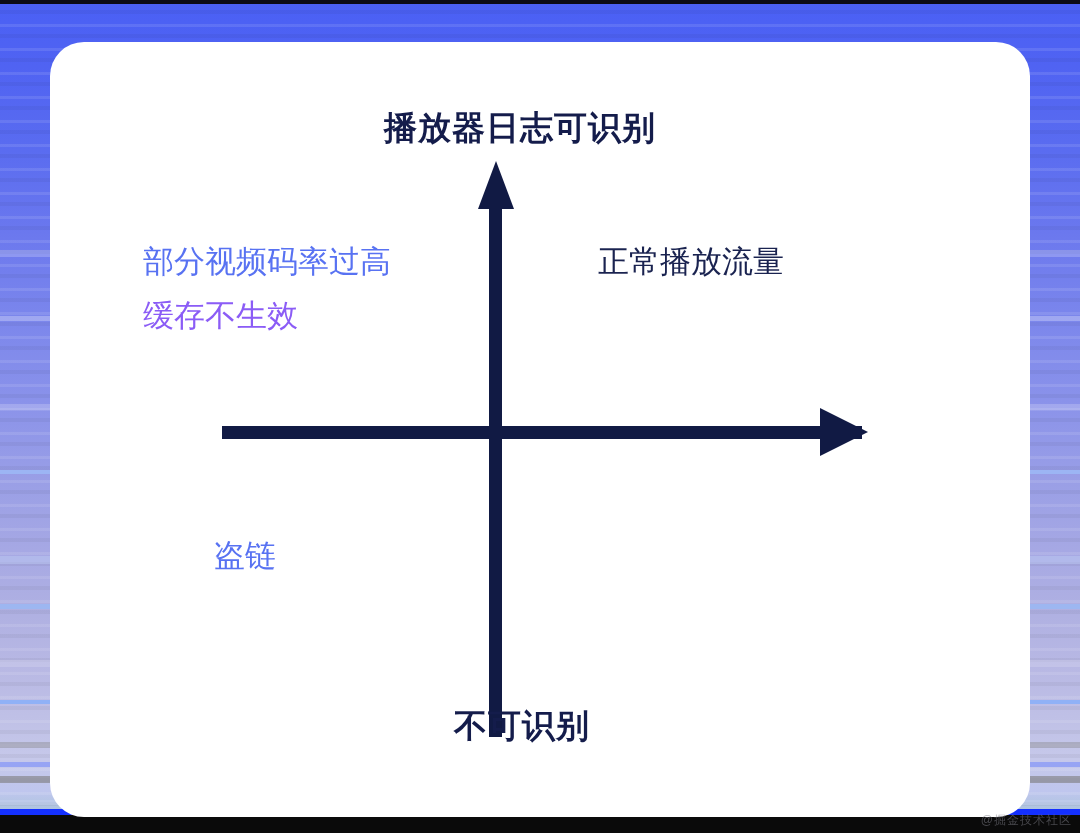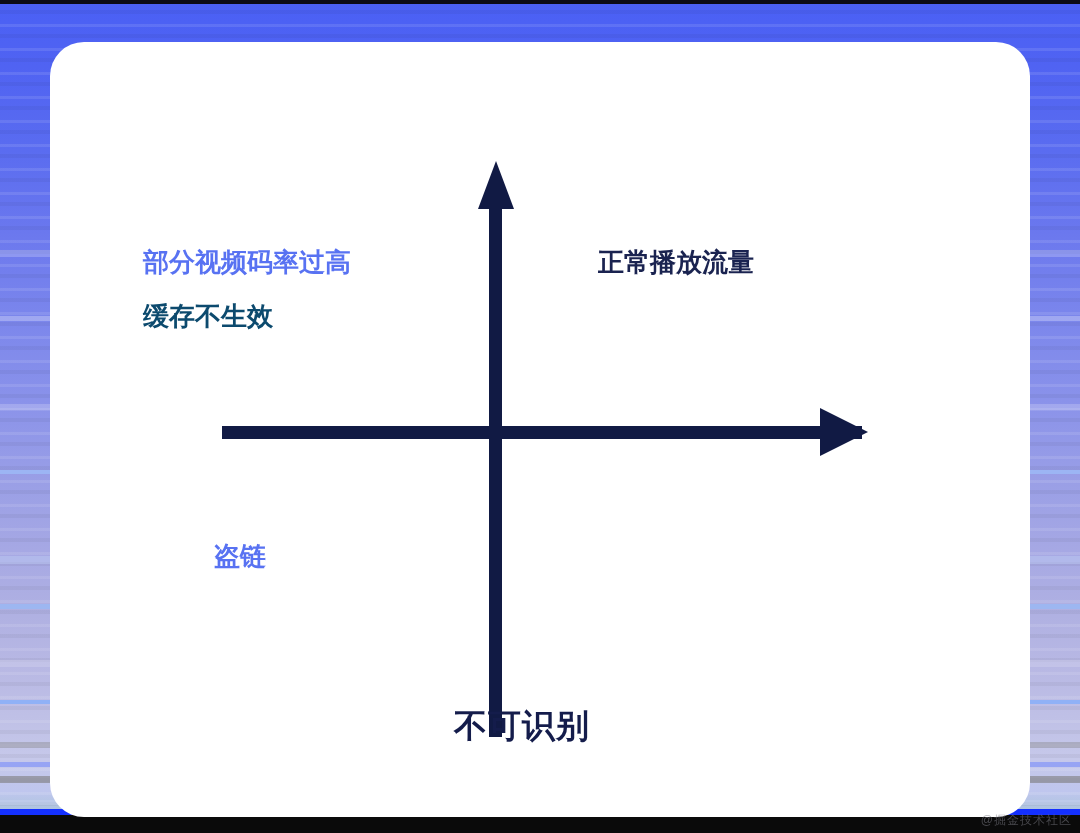--- a/index.html
+++ b/index.html
@@ -163,28 +163,28 @@
   .label-right {
     left: 792px;
     top: 370px;
   }
 
   .quad {
     position: absolute;
     white-space: nowrap;
   }
   .quad-line {
-    font-size: 26px;
+    font-size: 31px;
     line-height: 54px;
     color: #1a2350;
-    font-weight: 700;
+    font-weight: 400;
     white-space: nowrap;
   }
   .quad-line.accent  { color: #5872f2; }
-  .quad-line.plain   { color: #0c4a6e; }
+  .quad-line.plain   { color: #8b5cf6; }
 
   .quad-q2 { left: 93px;  top: 193px; }
   .quad-q1 { left: 548px; top: 193px; }
   .quad-q3 { left: 164px; top: 487px; }
   .quad-q4 { left: 548px; top: 467px; }
 
   
   .watermark {
     position: absolute;
     right: 8px;
@@ -220,20 +220,21 @@
   <div class="bg-bottom-blue"></div>
   <div class="bg-bottom-dark"></div>
 
   <div id="card">
 
     <div class="axis-v-head"></div>
     <div class="axis-v-shaft"></div>
     <div class="axis-h-shaft"></div>
     <div class="axis-h-head"></div>
 
+    <div class="axis-label label-top">播放器日志可识别</div>
 
     <div class="axis-label label-bottom">不可识别</div>
 
 
 
     <div class="quad quad-q2">
       <div class="quad-line accent">部分视频码率过高</div>
       <div class="quad-line plain">缓存不生效</div>
     </div>
 

